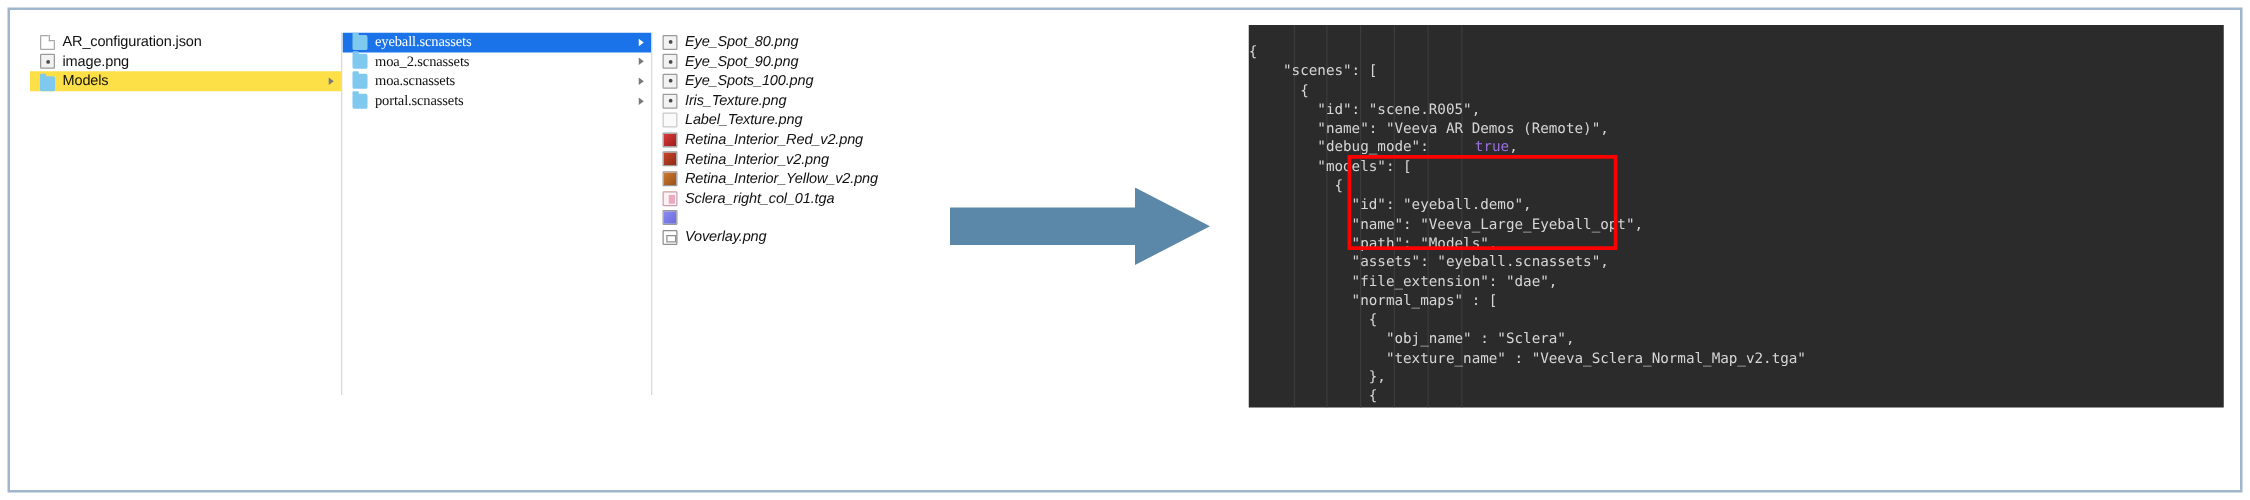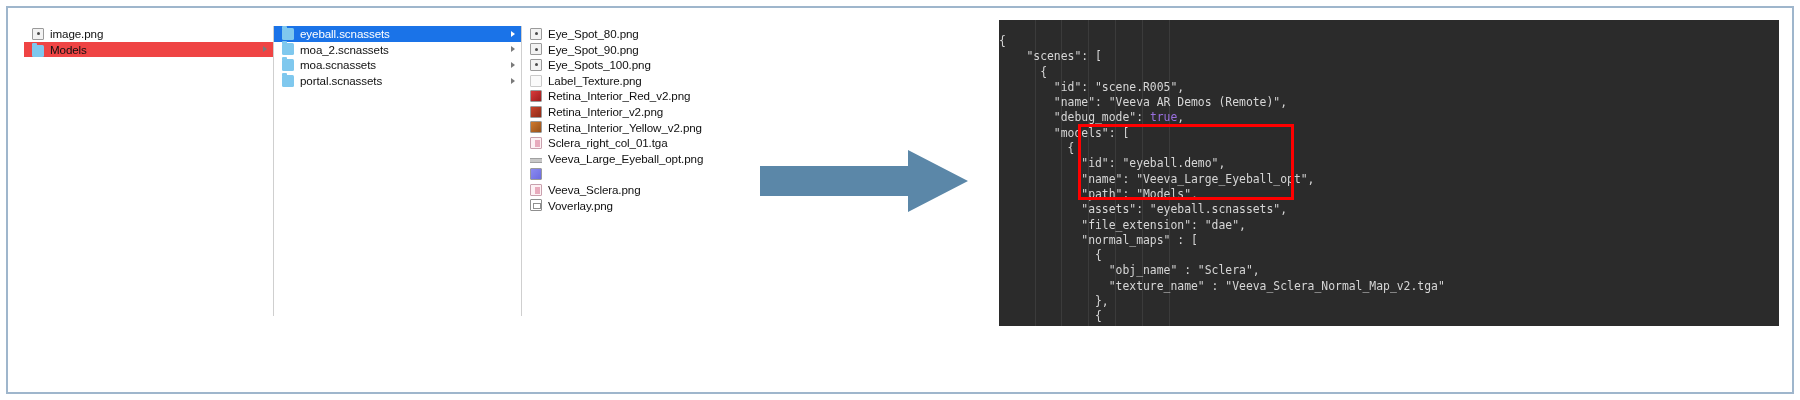--- a/index.html
+++ b/index.html
@@ -42,36 +42,36 @@
   .col {
     position: absolute;
     top: 0;
     height: 290px;
     box-sizing: border-box;
     border-right: 1px solid #cfcfcf;
     background: #ffffff;
     overflow: hidden;
   }
   .col-1 { left: 0px;   width: 250px; }
-  .col-2 { left: 250px; width: 248px; }
-  .col-3 { left: 498px; width: 242px; border-right: none; }
+  .col-2 { left: 250px; width: 248px; font-family: Liberation Serif, serif; }
+  .col-3 { left: 498px; width: 242px; border-right: none; font-style: italic; }
 
   .row {
     position: relative;
     height: 15.6px;
     line-height: 15.6px;
     display: flex;
     align-items: center;
     padding-left: 8px;
     font-size: 11.6px;
     color: #101010;
     white-space: nowrap;
     box-sizing: border-box;
   }
-  .row.selected-grey { background: #ef4444; align-items: flex-end; }
+  .row.selected-grey { background: #fde047; align-items: flex-end; }
   .row.selected-blue { background: #1a73e8; color: #ffffff; }
   .row .label {
     margin-left: 6px;
     letter-spacing: -0.1px;
   }
   .row .disclosure {
     position: absolute;
     right: 6px;
     top: 50%;
     transform: translateY(-50%);
@@ -216,40 +216,44 @@
     position: absolute;
     left: 0; top: 14px;
     font-family: "DejaVu Sans Mono", monospace;
     font-size: 11.4px;
     line-height: 15.3px;
     color: #d6d6d6;
     white-space: pre;
     letter-spacing: 0px;
   }
   .code .ln { display: block; height: 15.3px; }
-  .code .kw-true { color: #9a6fe0; }
+  .code .kw-true { color: #9a6fe0; margin-left: 30px; }
 
   .redbox {
     position: absolute;
     left: 1078px; top: 124px;
     width: 216px; height: 76px;
     border: 3px solid #ff0000;
     box-sizing: border-box;
     pointer-events: none;
   }
 </style>
 </head>
 <body>
 
 <div id="root">
   <div class="outer-frame"></div>
 
   <div class="finder">
     <div class="col col-1">
         <div class="row">
+          <span class="ico ico-doc"></span>
+          <span class="label">AR_configuration.json</span>
+        </div>
+        <div class="row">
           <span class="ico ico-img"></span>
           <span class="label">image.png</span>
         </div>
         <div class="row selected-grey">
           <span class="ico ico-folder"></span>
           <span class="label">Models</span>
           <span class="disclosure"></span>
         </div>
       </div>
     <div class="col col-2">
@@ -281,49 +285,45 @@
         </div>
         <div class="row">
           <span class="ico ico-img"></span>
           <span class="label">Eye_Spot_90.png</span>
         </div>
         <div class="row">
           <span class="ico ico-img"></span>
           <span class="label">Eye_Spots_100.png</span>
         </div>
         <div class="row">
+          <span class="ico ico-img"></span>
+          <span class="label">Iris_Texture.png</span>
+        </div>
+        <div class="row">
           <span class="ico ico-pale"></span>
           <span class="label">Label_Texture.png</span>
         </div>
         <div class="row">
           <span class="ico ico-sw" style="background: linear-gradient(135deg, rgb(217, 59, 59), rgb(158, 28, 28));"></span>
           <span class="label">Retina_Interior_Red_v2.png</span>
         </div>
         <div class="row">
           <span class="ico ico-sw" style="background: linear-gradient(135deg, rgb(201, 69, 44), rgb(141, 42, 22));"></span>
           <span class="label">Retina_Interior_v2.png</span>
         </div>
         <div class="row">
           <span class="ico ico-sw" style="background: linear-gradient(135deg, rgb(208, 122, 46), rgb(150, 80, 26));"></span>
           <span class="label">Retina_Interior_Yellow_v2.png</span>
         </div>
         <div class="row">
           <span class="ico ico-tga"></span>
           <span class="label">Sclera_right_col_01.tga</span>
         </div>
         <div class="row">
-          <span class="ico ico-line"></span>
-          <span class="label">Veeva_Large_Eyeball_opt.png</span>
-        </div>
-        <div class="row">
           <span class="ico ico-sw" style="background: linear-gradient(135deg, rgb(139, 139, 240), rgb(108, 108, 224));"></span>
-        </div>
-        <div class="row">
-          <span class="ico ico-tga"></span>
-          <span class="label">Veeva_Sclera.png</span>
         </div>
         <div class="row">
           <span class="ico ico-outline"></span>
           <span class="label">Voverlay.png</span>
         </div>
       </div>
   </div>
 
   <div class="arrow-wrap">
     <svg width="210" height="62" viewBox="0 0 210 62">

